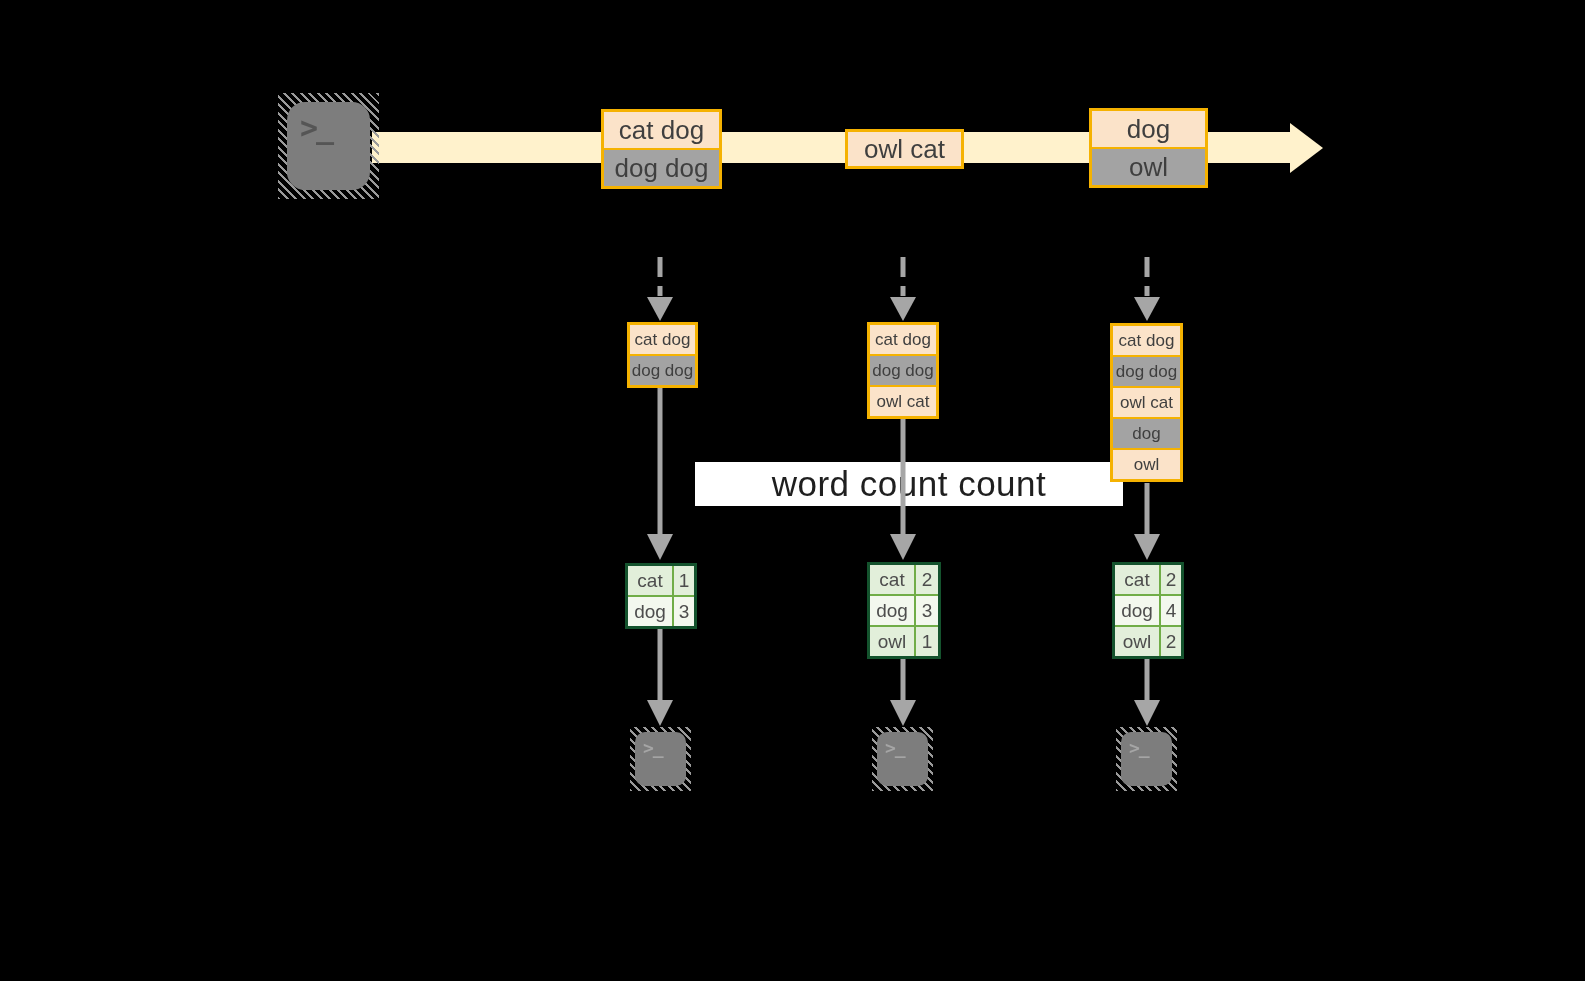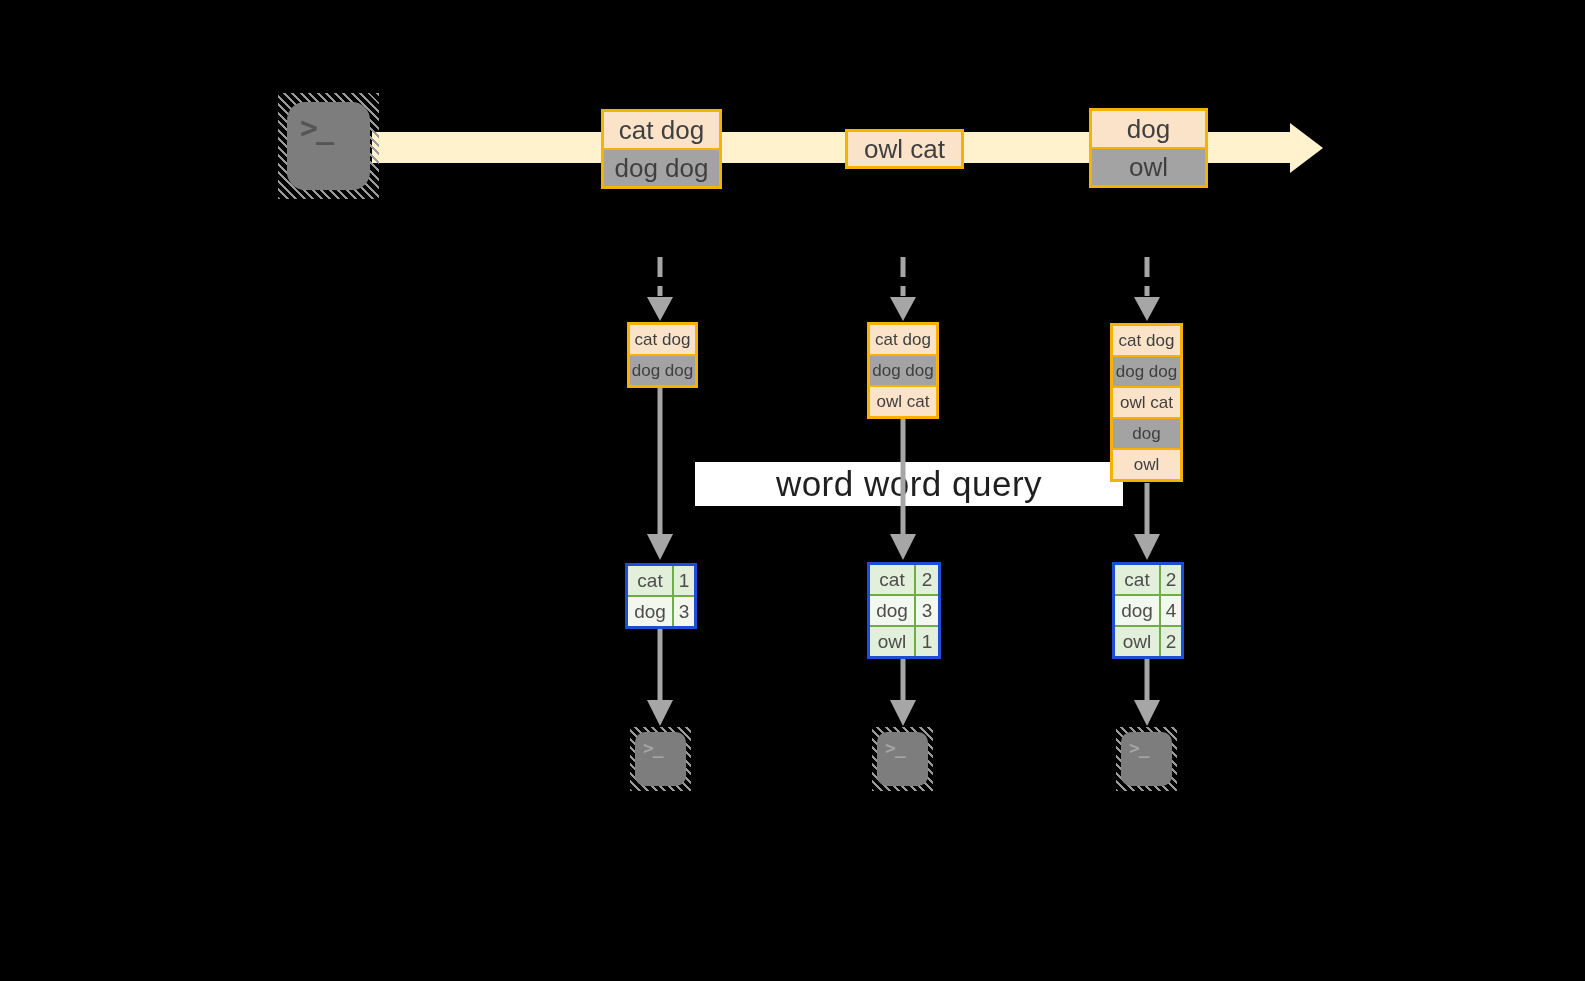--- a/index.html
+++ b/index.html
@@ -24,21 +24,21 @@
   .gbox{position:absolute;border:3px solid #f5b201;background:#f5b201;display:flex;
         flex-direction:column;gap:2px;z-index:3;box-sizing:border-box;}
   .gcell{display:flex;align-items:center;justify-content:center;color:#3f3f3f;}
   .gbox.big .gcell{height:36px;font-size:26px;}
   .gbox.big.single .gcell{height:34px;}
   .gbox.small .gcell{height:29px;font-size:17px;}
   .fill-a{background:#fbe3c9;}
   .fill-b{background:#a3a3a3;}
 
   
-  .gtable{position:absolute;border:3px solid #1d4ed8;background:#70ad47;display:flex;
+  .gtable{position:absolute;border:3px solid #14532d;background:#70ad47;display:flex;
           flex-direction:column;gap:2px;z-index:3;box-sizing:border-box;}
   .grow{display:flex;gap:2px;height:29px;}
   .grow .cword{width:44px;display:flex;align-items:center;justify-content:center;
                font-size:19px;color:#4d4d4d;}
   .grow .ccount{flex:1;display:flex;align-items:center;justify-content:center;
                font-size:19px;color:#4d4d4d;}
   .grow:nth-child(odd) .cword,.grow:nth-child(odd) .ccount{background:#e2efda;}
   .grow:nth-child(even) .cword,.grow:nth-child(even) .ccount{background:#f3f8ee;}
 
   
@@ -56,21 +56,21 @@
 </style>
 </head>
 <body>
 
 <div class="canvas">
 
   <div class="stream-band"></div>
   <div class="stream-head"></div>
 
   <div class="query-band">
-    <span>word word query</span>
+    <span>word count count</span>
   </div>
 
   <svg class="arrows" width="1585" height="981">
     <g stroke="#a6a6a6" stroke-width="5" fill="none">
       <line x1="660" y1="257" x2="660" y2="296" stroke-dasharray="20 9"></line>
       <line x1="903" y1="257" x2="903" y2="296" stroke-dasharray="20 9"></line>
       <line x1="1147" y1="257" x2="1147" y2="296" stroke-dasharray="20 9"></line>
     </g>
     <g fill="#a6a6a6" stroke="none">
       <path d="M647 297 h26 l-13 24 z"></path>

